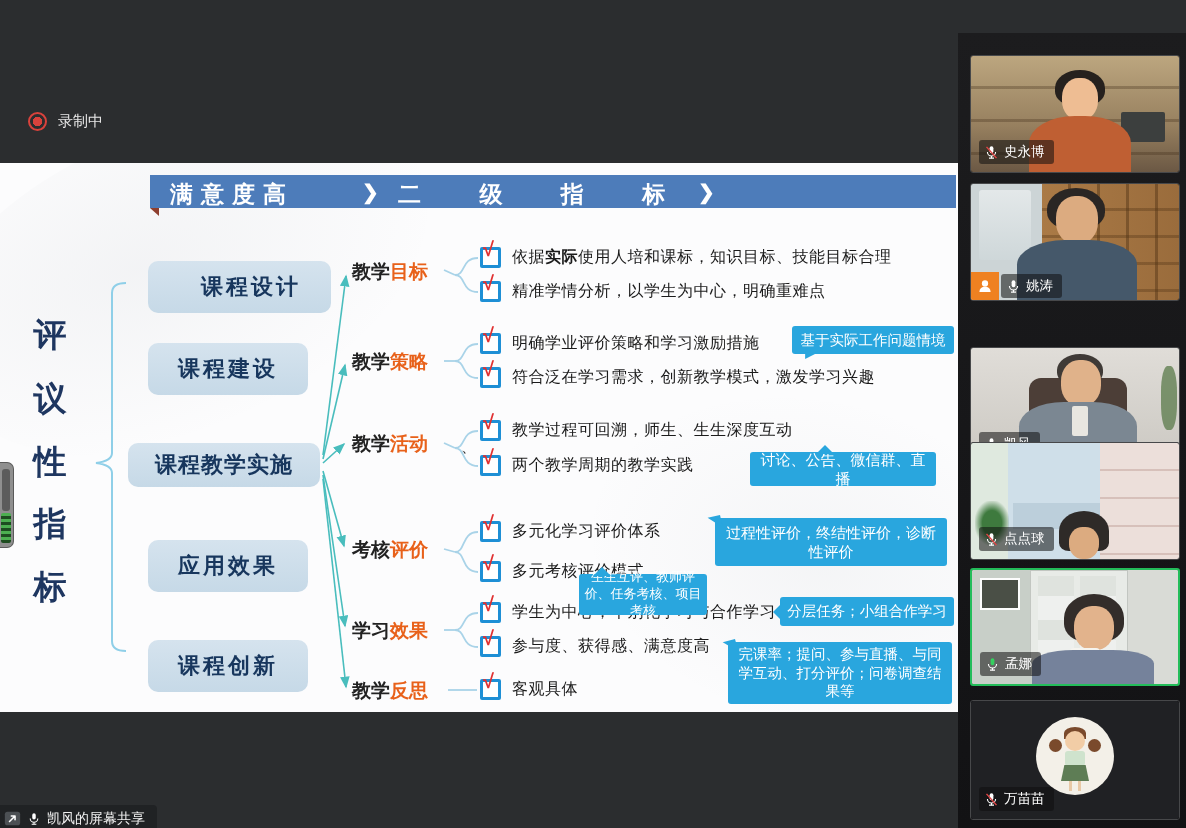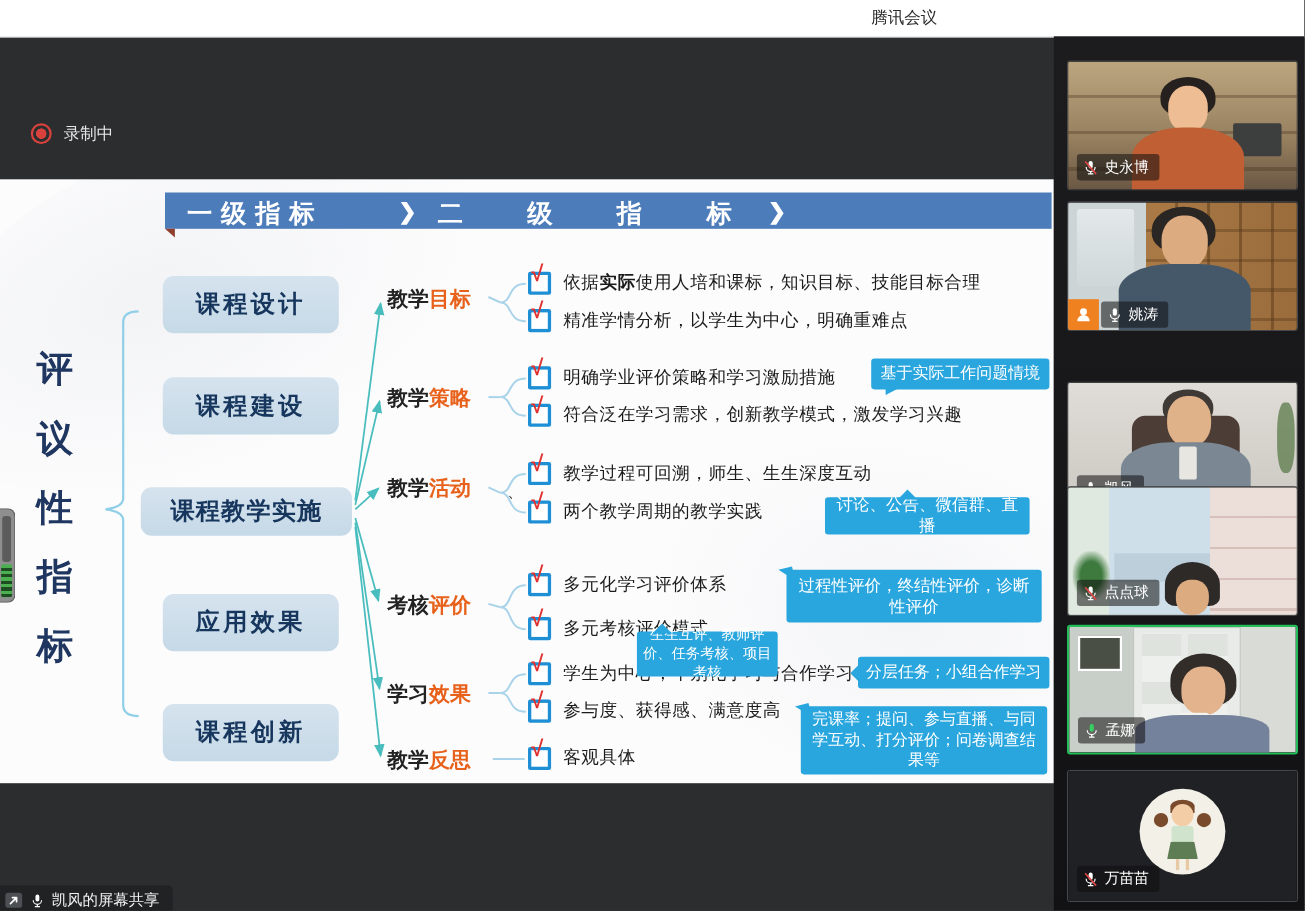--- a/index.html
+++ b/index.html
@@ -92,23 +92,20 @@
   
   .sharepill{position:absolute;left:0;top:805px;height:23px;display:inline-flex;align-items:center;gap:6px;
              background:#202224;border-radius:0 4px 0 0;padding:2px 12px 2px 4px;color:#f0f0f0;font-size:14px;}
   .sharepill svg{display:block;}
 </style>
 </head>
 <body>
 
 <div class="app">
 
-  <div class="titlebar">
-    <span class="title">腾讯会议</span>
-  </div>
 
   <div class="recording">
     <span class="rec-dot"></span>
     <span>录制中</span>
   </div>
 
   <div class="slide">
     <div class="swirl1"></div>
     <div class="swirl2"></div>
 
@@ -139,34 +136,34 @@
           <path d="M444,280 L455,285"></path>
         <path d="M478,369 C461,369 466,389 455,389 C466,389 461,409 478,409"></path>
           <path d="M444,386 L455,389"></path>
         <path d="M478,450 C461,450 466,467 455,467 C466,467 461,484 478,484"></path>
           <path d="M444,467 L455,467"></path>
         <path d="M448,527 L477,527"></path>
       </g>
     </svg>
 
     <div class="banner">
-      <span style="left:20px;letter-spacing:8px;">一级指标</span>
+      <span style="left:20px;letter-spacing:8px;">满意度高</span>
       <span class="chev" style="left:212px;">❯</span>
       <span style="left:248px;letter-spacing:26px;">二 级 指 标</span>
       <span class="chev" style="left:548px;">❯</span>
     </div>
     <div class="fold"></div>
 
     <span class="vchar" style="top:150px;">评</span>
     <span class="vchar" style="top:214px;">议</span>
     <span class="vchar" style="top:277px;">性</span>
     <span class="vchar" style="top:339px;">指</span>
     <span class="vchar" style="top:402px;">标</span>
 
-    <div class="l1box" style="top:88px;">课程设计</div>
+    <div class="l1box" style="top:98px;padding-left:23px;">课程设计</div>
     <div class="l1box" style="top:180px;">课程建设</div>
     <div class="l1box wide" style="top:280px;">课程教学实施</div>
     <div class="l1box" style="top:377px;">应用效果</div>
     <div class="l1box" style="top:477px;">课程创新</div>
 
     <div class="l2" style="top:96px;"><span class="pfx">教学</span><span class="em">目标</span></div>
     <div class="l2" style="top:186px;"><span class="pfx">教学</span><span class="em">策略</span></div>
     <div class="l2" style="top:268px;"><span class="pfx">教学</span><span class="em">活动</span></div>
     <div class="l2" style="top:374px;"><span class="pfx">考核</span><span class="em">评价</span></div>
     <div class="l2" style="top:455px;"><span class="pfx">学习</span><span class="em">效果</span></div>

